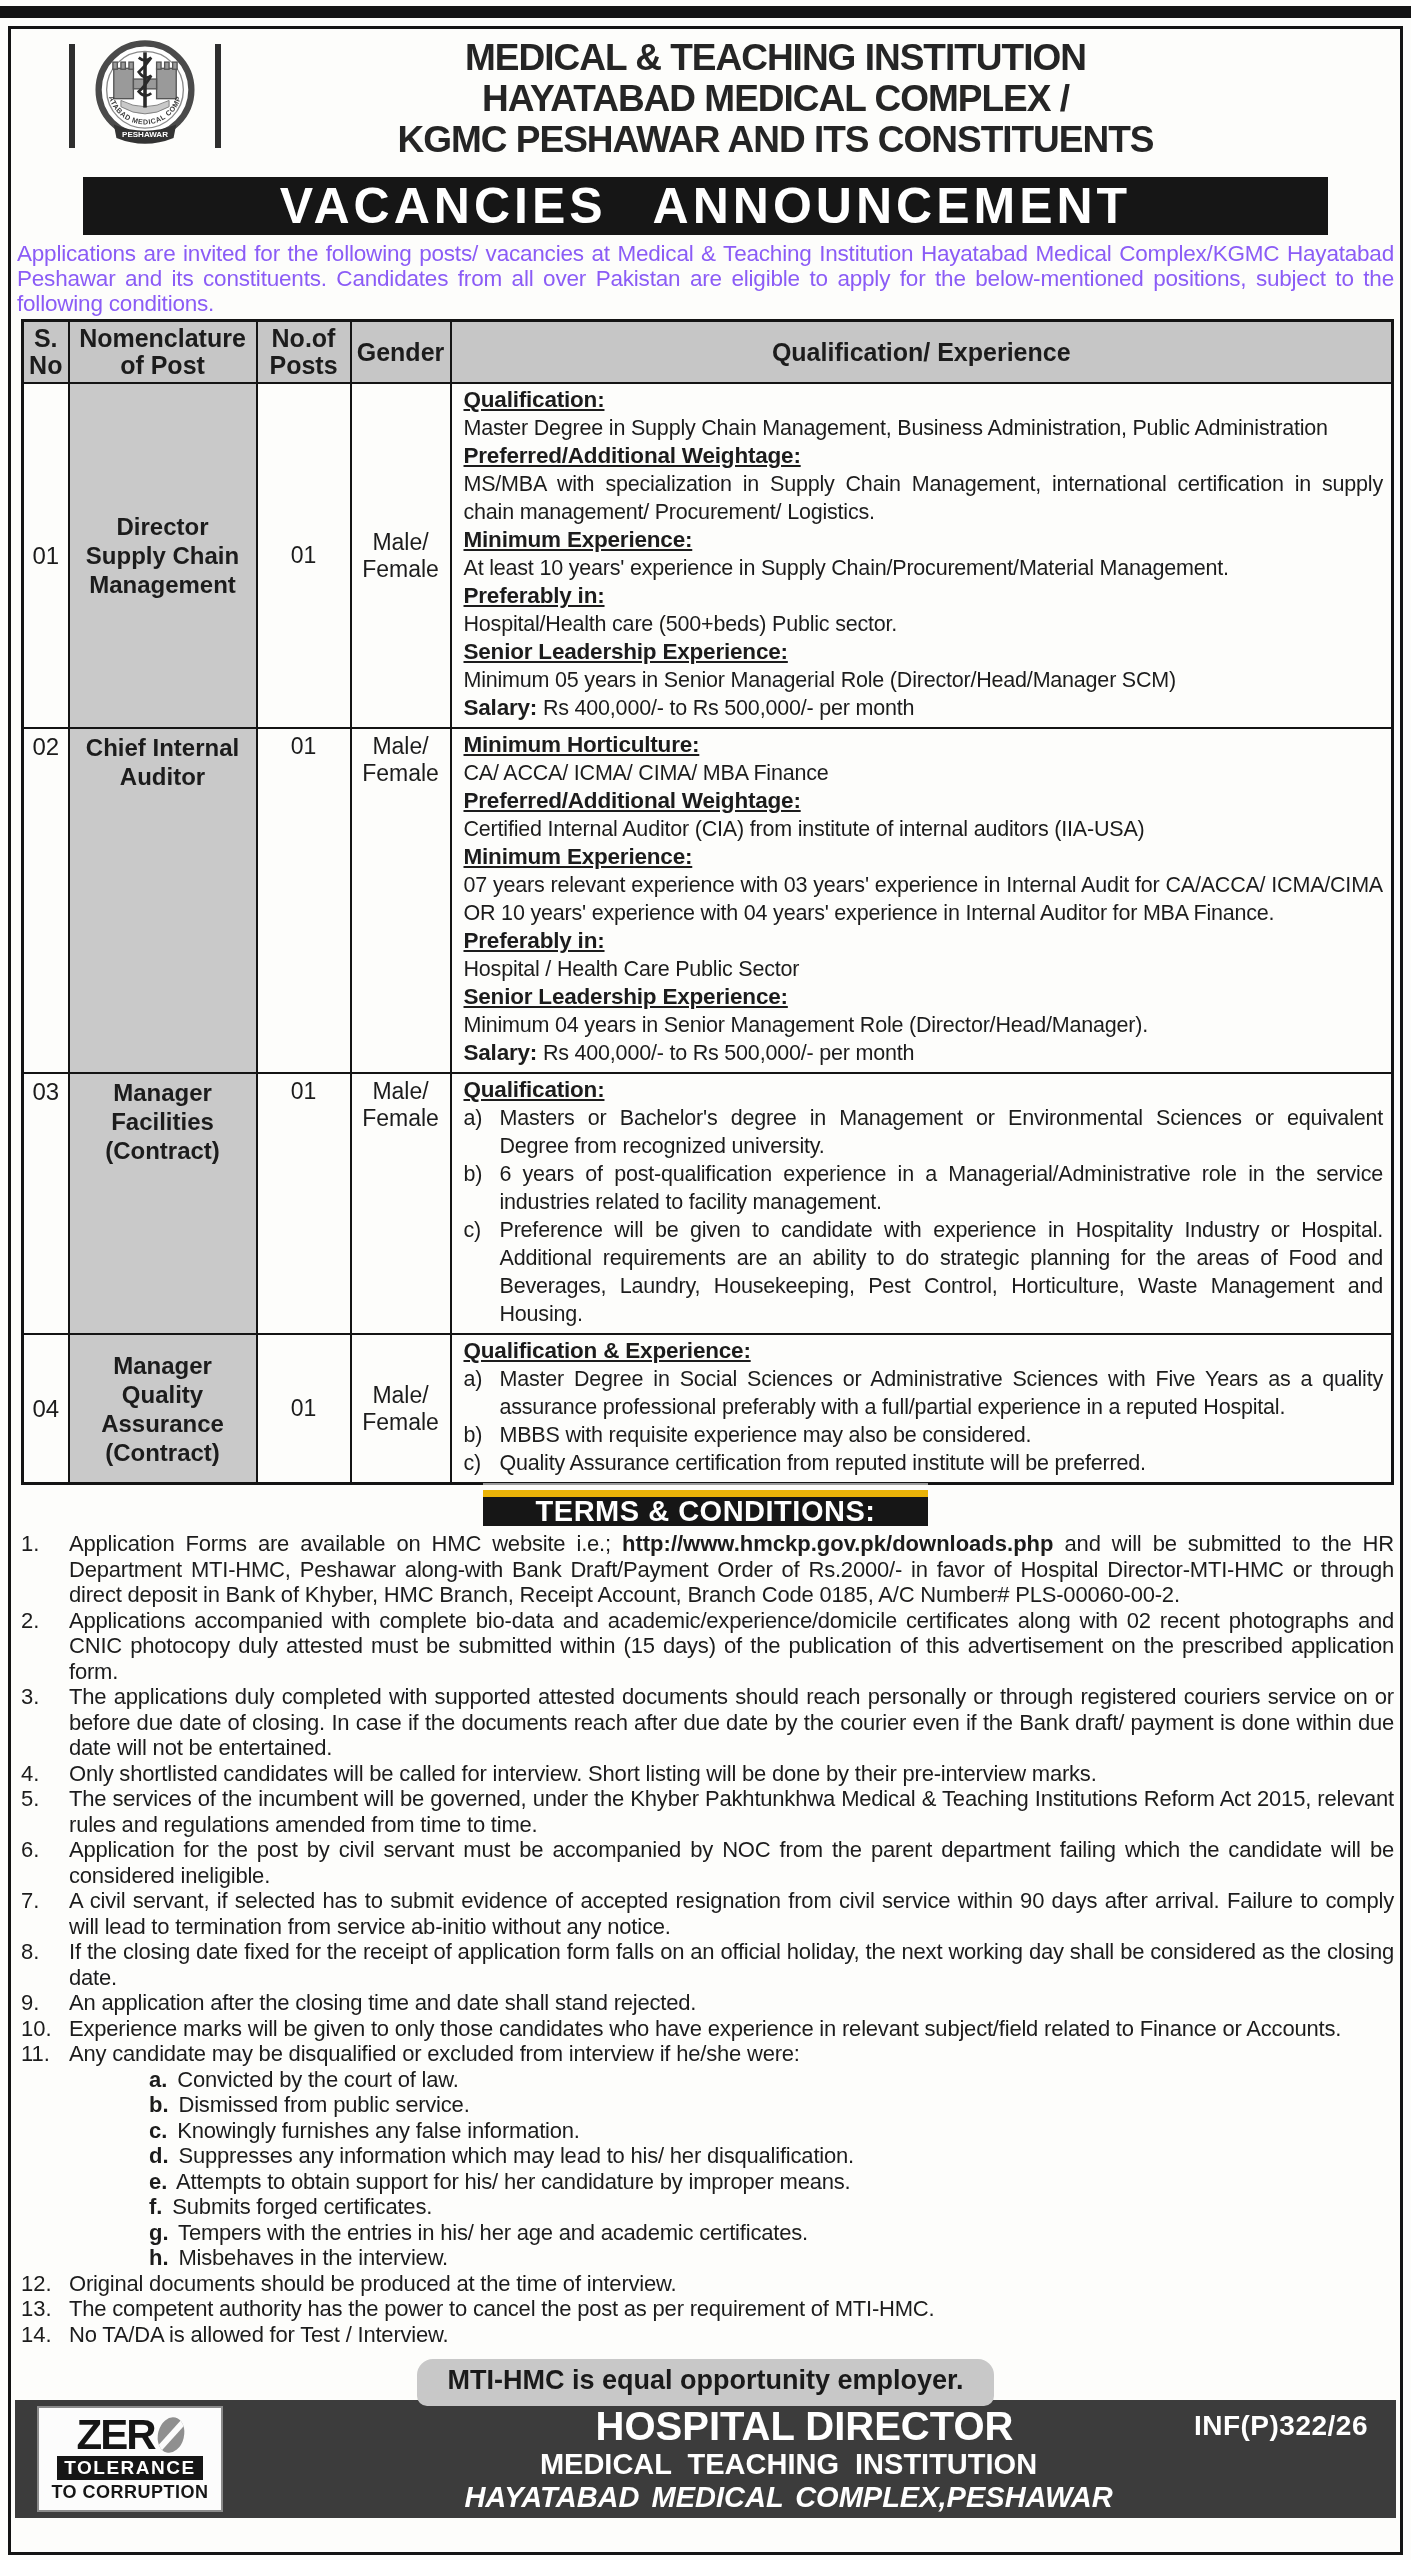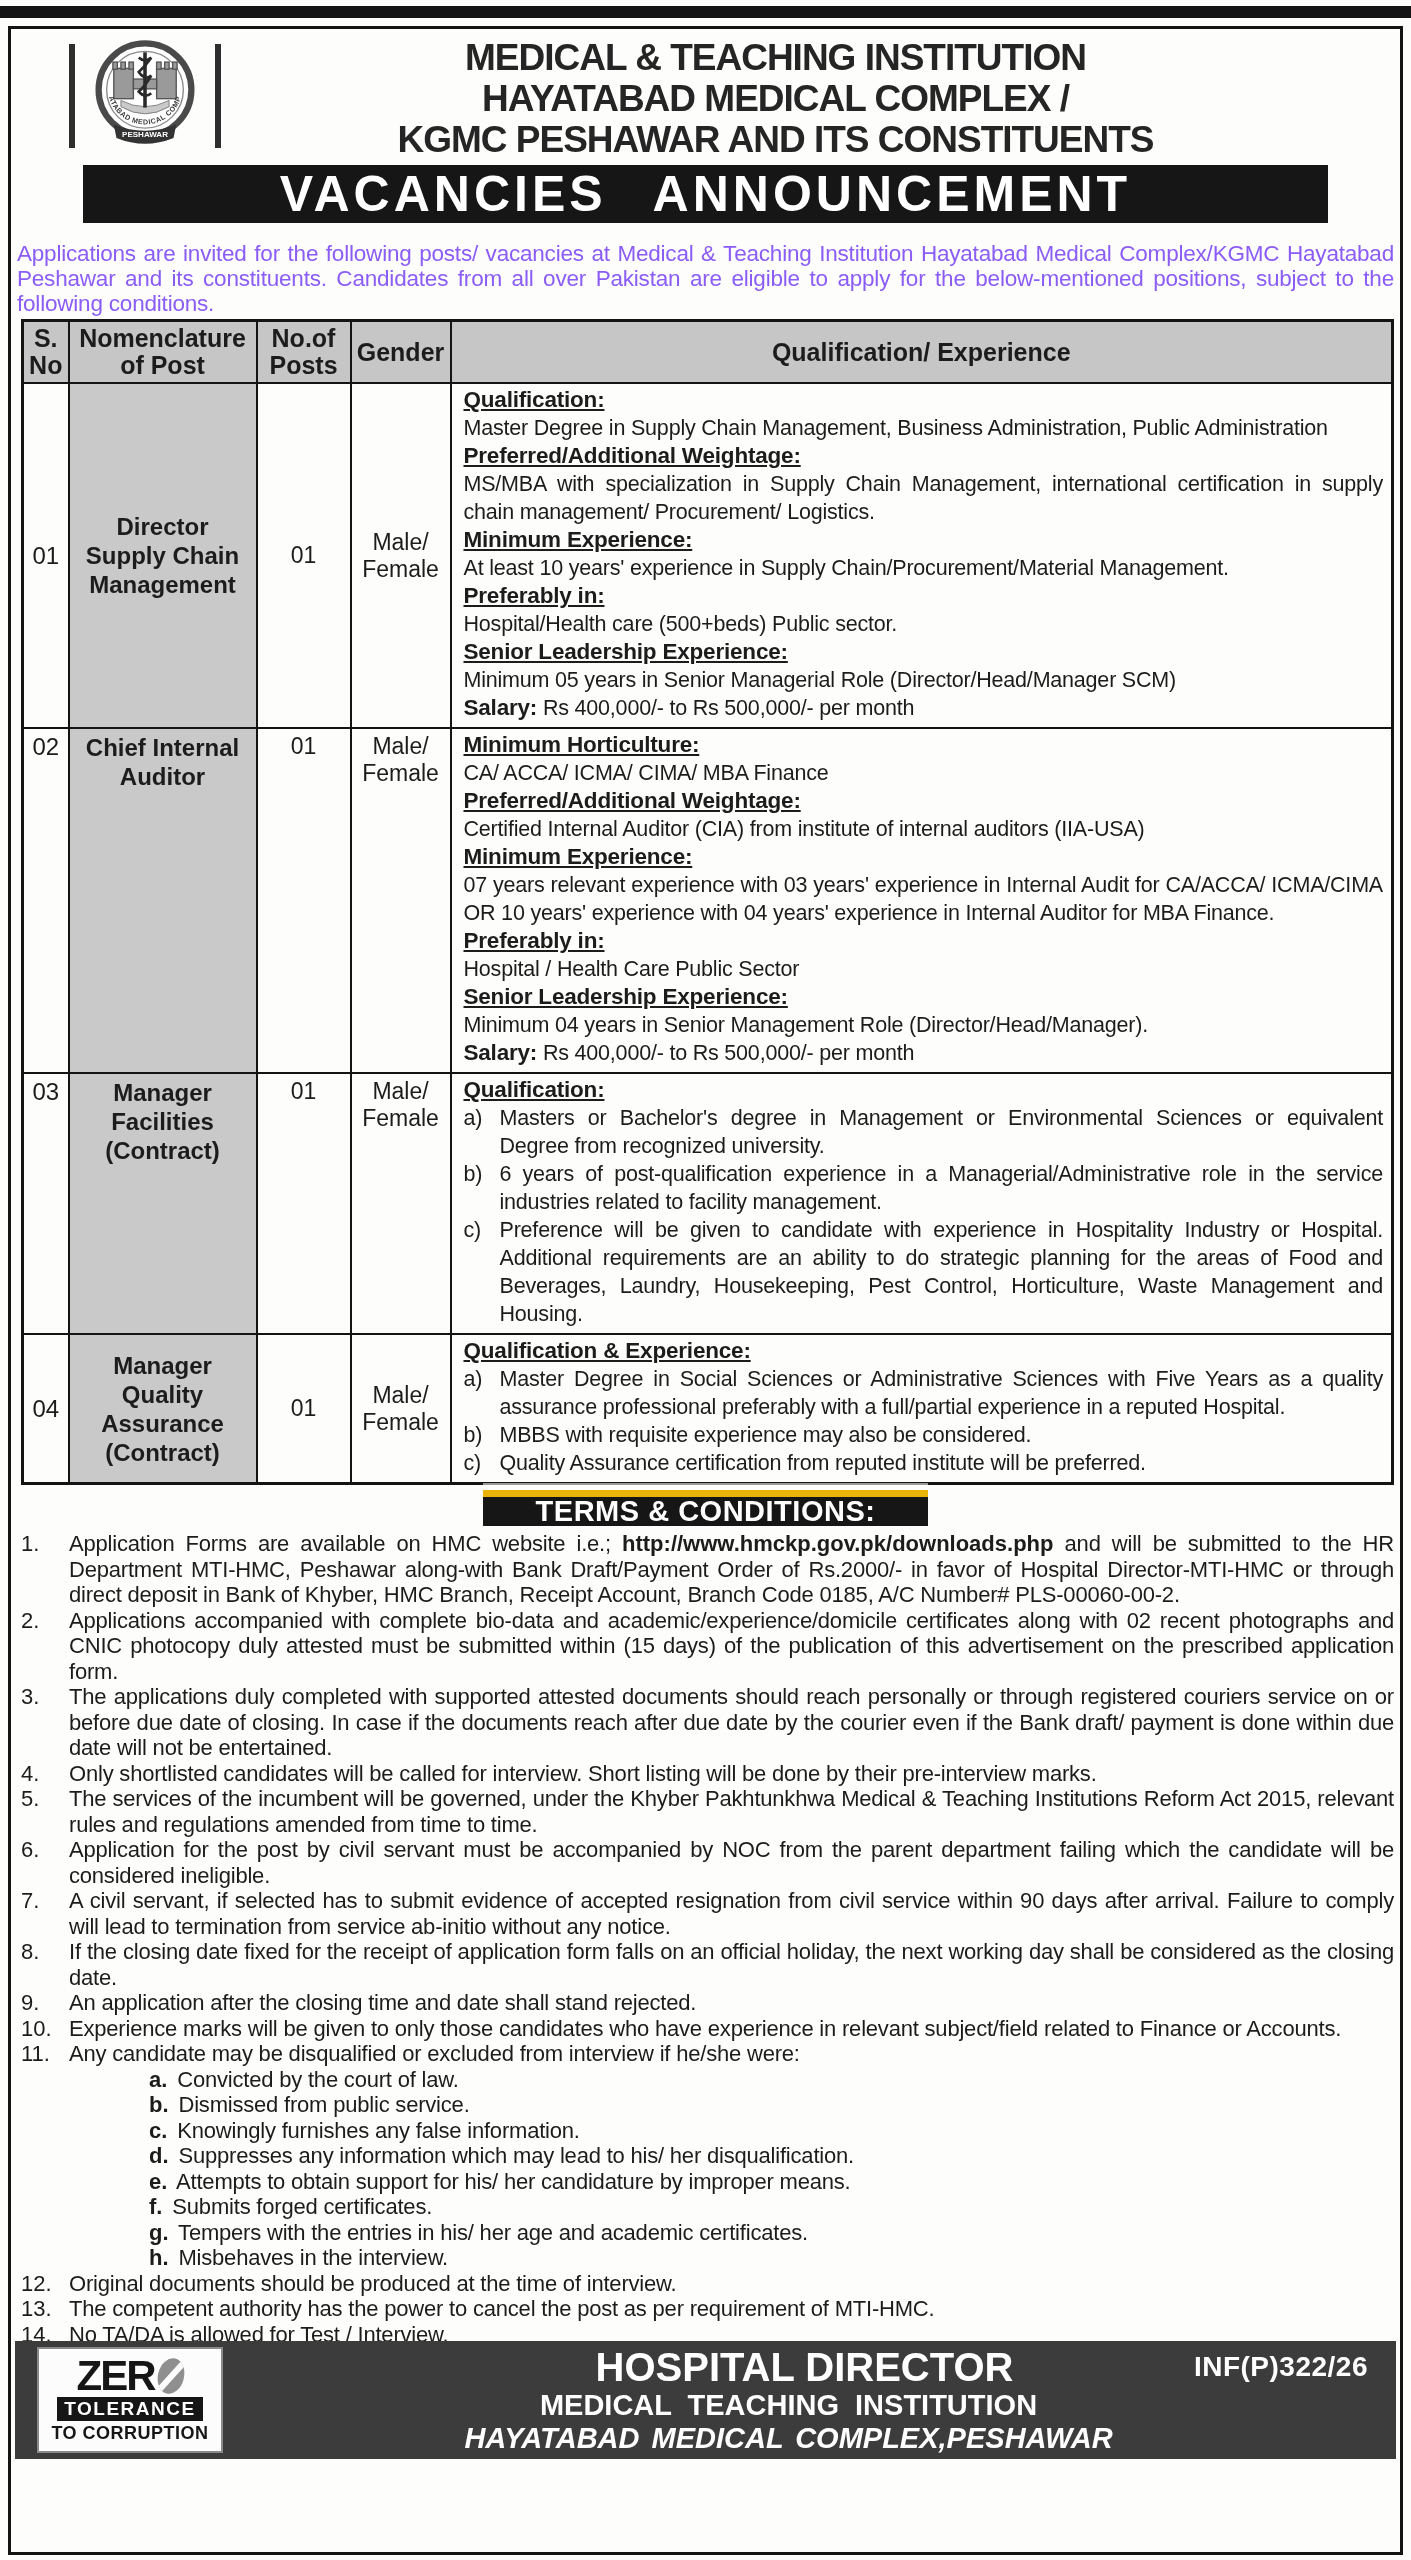--- a/index.html
+++ b/index.html
@@ -17,21 +17,21 @@
     border:3px solid #141414; background:#fdfdfb;
     display:flex; flex-direction:column; overflow:hidden;
   }
   
   .masthead{position:relative; height:128px; margin-top:4px;}
   .logo-wrap{position:absolute; left:58px; top:4px; display:flex; align-items:center; gap:12px; height:118px;}
   .vbar{width:6px; height:104px; background:#2e2e2e;}
   .org-titles{text-align:center; padding:4px 120px 0 260px; font-weight:bold;
     font-size:37px; line-height:41px; letter-spacing:-1px; color:#252525;}
   
-  .banner-row{display:flex; align-items:flex-start; height:70px; margin:4px 26px 2px 26px; gap:16px;}
+  .banner-row{display:flex; align-items:flex-end; height:70px; margin:4px 26px 2px 26px; gap:16px;}
   .slash{width:30px; background:#141414;}
   .slash.l{transform:skewX(22deg);}
   .slash.r{transform:skewX(-22deg);}
   .vac-banner{flex:1; background:var(--banner); color:#fff; display:flex; align-items:center; justify-content:center;
     font-weight:bold; font-size:50px; letter-spacing:4px; word-spacing:30px;}
   
   .intro{font-size:22.5px; line-height:25px; text-align:justify; padding:4px 6px 3px 6px; color:#8b5cf6; letter-spacing:-0.2px;}
   
   table.vac{border-collapse:collapse; margin:0 6px 0 10px; width:calc(100% - 16px); border:3px solid #141414;}
   table.vac th, table.vac td{border:2px solid #141414; vertical-align:middle;}
@@ -301,20 +301,21 @@
       <div class="t-item">
         <div class="t-num">13.</div>
         <div class="t-text">The competent authority has the power to cancel the post as per requirement of MTI-HMC.</div>
       </div>
       <div class="t-item">
         <div class="t-num">14.</div>
         <div class="t-text">No TA/DA is allowed for Test / Interview.</div>
       </div>
     </div>
 
+  <div class="pill">MTI-HMC is equal opportunity employer.</div>
   <div class="footer-bar">
     <div class="zero-box">
       <span class="zword">
         <span>ZER</span>
         <span class="zero0"></span>
       </span>
       <span class="zline2">TOLERANCE</span>
       <span class="zline3">TO CORRUPTION</span>
     </div>
     <div class="sig">

